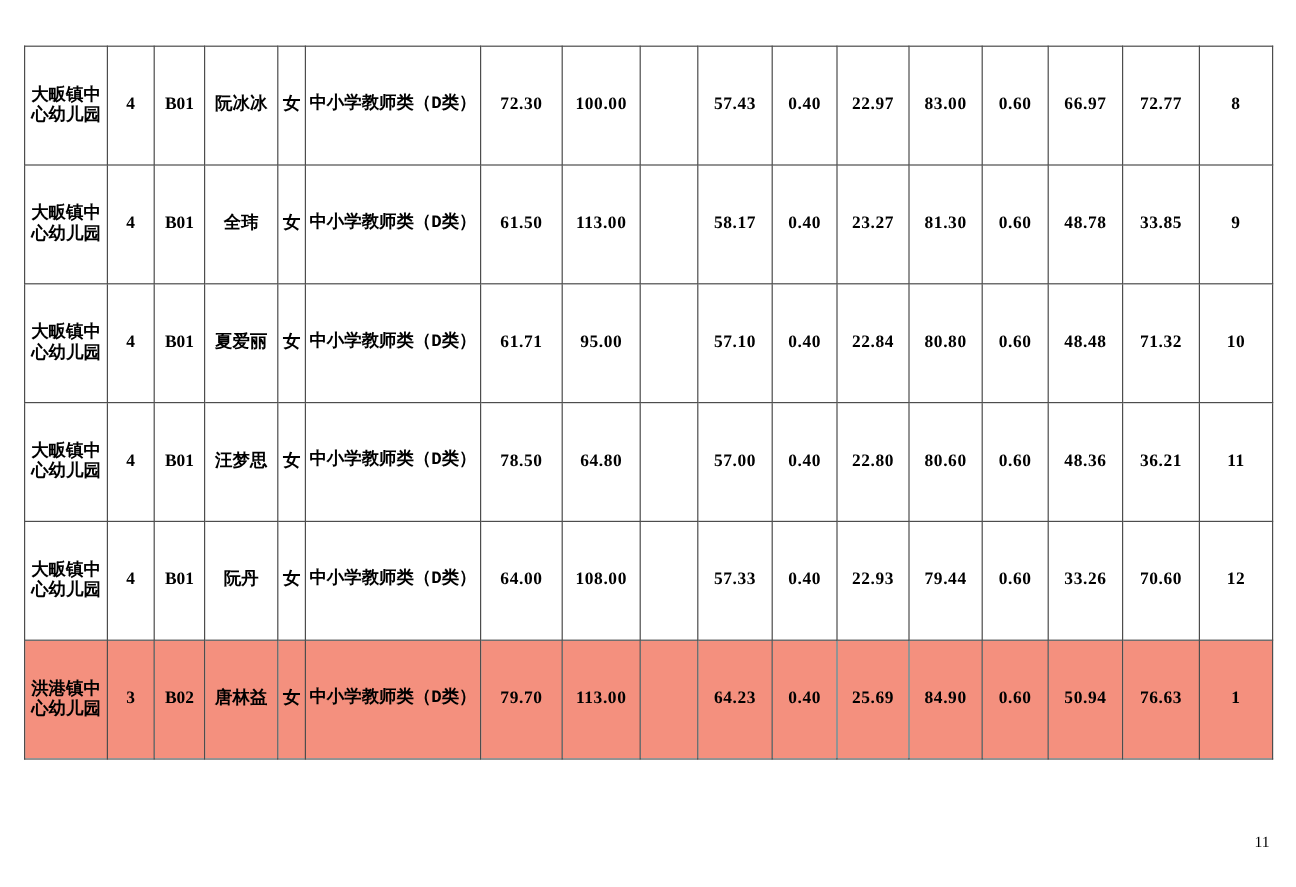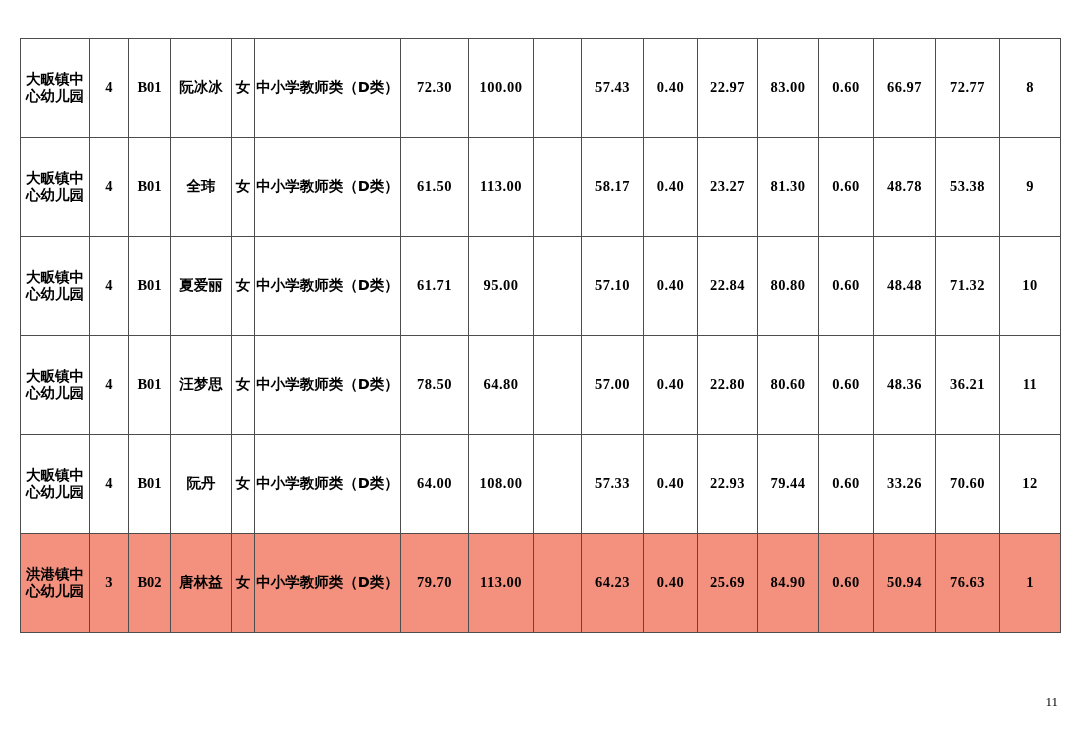--- a/index.html
+++ b/index.html
@@ -74,20 +74,21 @@
   }
   td.name-cell, td.sex-cell, td.subject-cell {
     font-family: "DejaVu Sans", "Liberation Sans", sans-serif;
   }
   td.name-cell { font-size: 15px; letter-spacing: 0px; margin-top: 32px; }
   td.sex-cell  { font-size: 15px; }
   td.subject-cell {
     font-size: 15px;
     line-height: 1.2;
     padding: 2px 8px;
+    font-family: Liberation Mono, monospace;
   }
   td.num-cell {
     font-family: "Liberation Serif", "DejaVu Serif", serif;
     font-size: 15px;
     letter-spacing: 0.5px;
   }
   td.code-cell {
     font-family: "Liberation Serif", "DejaVu Serif", serif;
     font-size: 14px;
   }
@@ -158,21 +159,21 @@
           <td class="subject-cell"><span>中小学教师类（D</span><span>类）</span></td>
           <td class="num-cell">61.50</td>
           <td class="num-cell">113.00</td>
           <td class="num-cell"></td>
           <td class="num-cell">58.17</td>
           <td class="num-cell">0.40</td>
           <td class="num-cell">23.27</td>
           <td class="num-cell">81.30</td>
           <td class="num-cell">0.60</td>
           <td class="num-cell">48.78</td>
-          <td class="num-cell">53.38</td>
+          <td class="num-cell">33.85</td>
           <td class="num-cell">9</td>
         </tr>
         <tr class="data-row">
           <td class="unit-cell"><span>大畈镇中</span><br><span>心幼儿园</span></td>
           <td class="num-cell">4</td>
           <td class="code-cell">B01</td>
           <td class="name-cell">夏爱丽</td>
           <td class="sex-cell">女</td>
           <td class="subject-cell"><span>中小学教师类（D</span><span>类）</span></td>
           <td class="num-cell">61.71</td>

